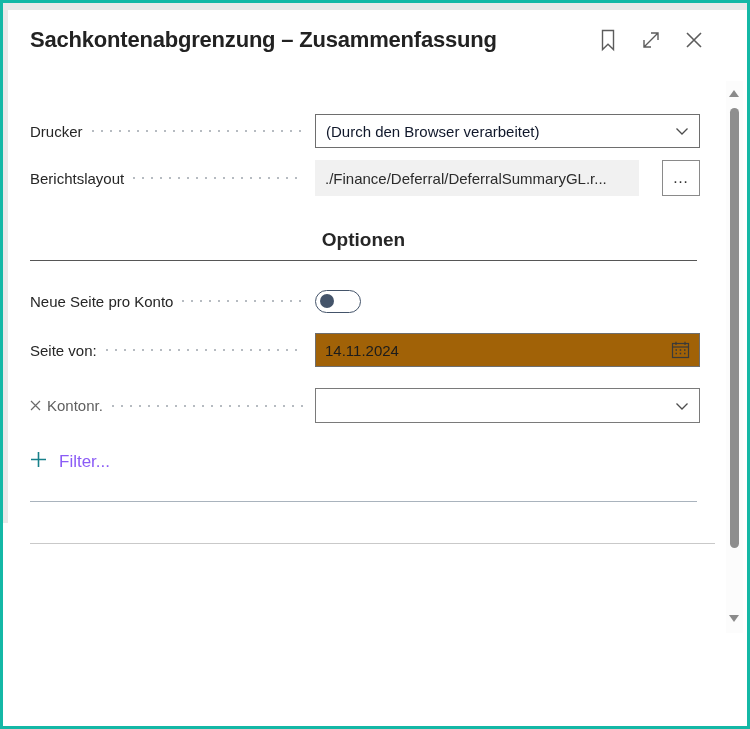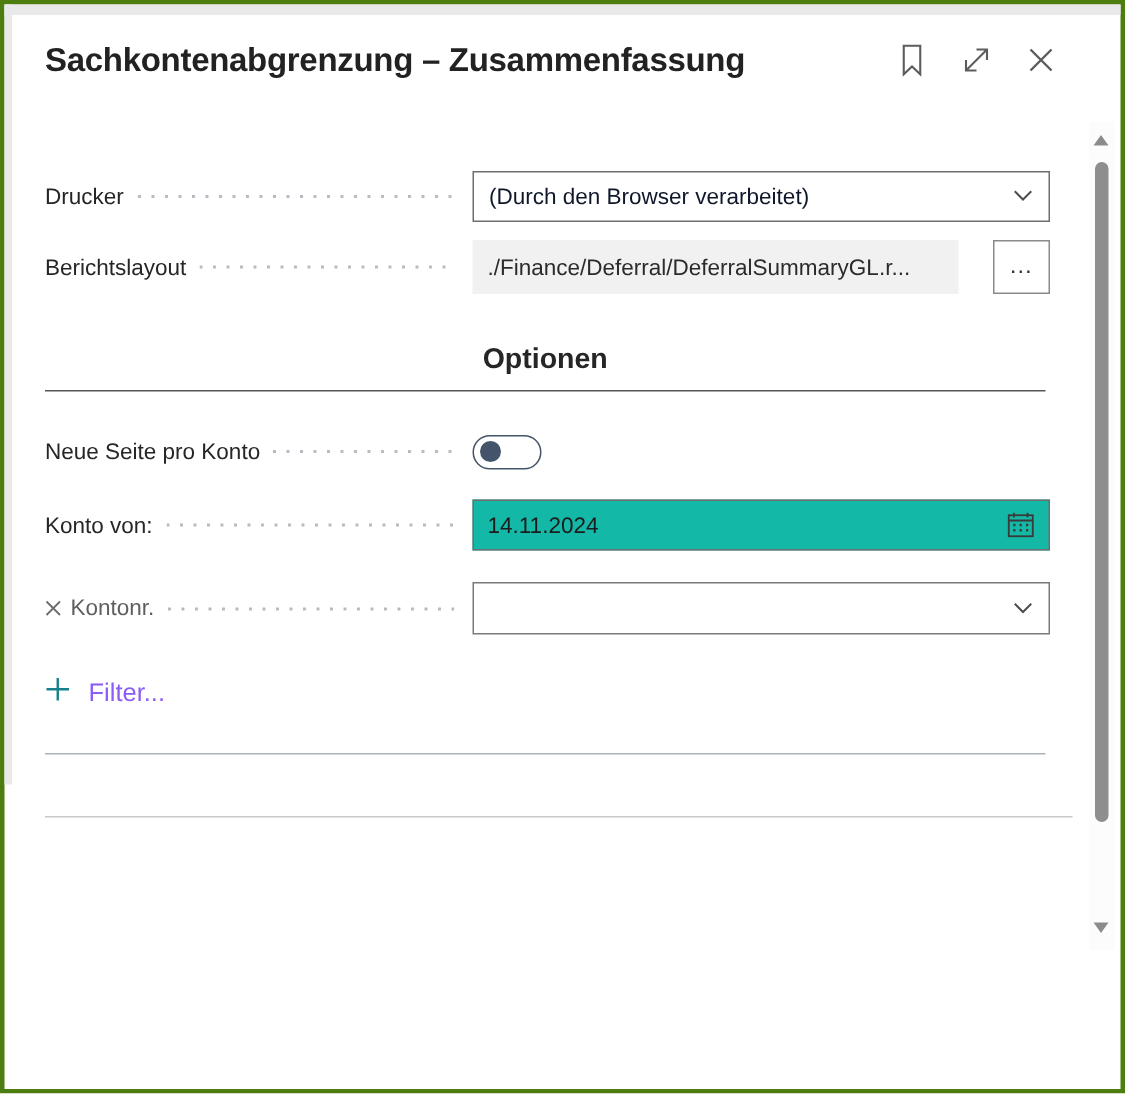--- a/index.html
+++ b/index.html
@@ -1,21 +1,21 @@
 <!DOCTYPE html>
 <html><head>
 <meta charset="utf-8">
 <style>
   * { box-sizing: border-box; margin: 0; padding: 0; }
   html, body { width: 750px; height: 729px; overflow: hidden; }
   body { font-family: "Liberation Sans", sans-serif; background: #ffffff; }
 
   .window {
     position: relative; width: 750px; height: 729px;
-    border: 3px solid #4d7c0f; background: #ffffff;
+    border: 3px solid #14b8a6; background: #ffffff;
   }
   .shadow-top { position: absolute; top: 0; left: 0; right: 0; height: 7px; background: #e9e9e9; }
   .shadow-left { position: absolute; top: 0; left: 0; width: 5px; height: 520px; background: #e9e9e9; }
 
   
   .header {
     display: flex; align-items: center;
     height: 32px; margin: 21px 40px 0 27px;
   }
   .title { font-size: 22px; font-weight: 600; color: #222222; letter-spacing: -0.2px; white-space: nowrap; }
@@ -69,21 +69,21 @@
     width: 46px; height: 23px; border: 1.5px solid #44546a; border-radius: 12px;
     position: relative; background: #fff; cursor: pointer;
   }
   .toggle .knob {
     position: absolute; left: 4px; top: 3px; width: 14px; height: 14px;
     border-radius: 50%; background: #44546a;
   }
 
   .row-date { margin-top: 20px; }
   .inputbox {
-    height: 34px; border: 1px solid #6e6e6e; background: #14b8a6;
+    height: 34px; border: 1px solid #6e6e6e; background: #a16207;
     display: flex; align-items: center; padding: 0 9px;
   }
   .inputbox input {
     border: none; outline: none; flex: 1; font-size: 15px; color: #1c1c1c;
     font-family: "Liberation Sans", sans-serif; background: transparent; min-width: 0;
   }
   .cal { flex: none; margin-left: 6px; cursor: pointer; display: flex; }
   .cal svg { stroke: #3a3a3a; fill: none; stroke-width: 1.2; }
 
   .row-filter { margin-top: 21px; justify-content: space-between; }
@@ -192,21 +192,21 @@
       </div>
       <div class="control">
         <div class="toggle">
           <div class="knob"></div>
         </div>
       </div>
     </div>
 
     <div class="field-row row-date">
       <div class="label-wrap">
-        <span class="field-label">Konto von:</span>
+        <span class="field-label">Seite von:</span>
         <span class="leader"></span>
       </div>
       <div class="control">
         <div class="inputbox">
           <input type="text" value="14.11.2024" style="">
           <span class="cal">
             <svg width="19" height="18" viewBox="0 0 19 18">
               <rect x="1.5" y="2.5" width="16" height="14"></rect>
               <line x1="1.5" y1="6" x2="17.5" y2="6"></line>
               <line x1="5" y1="0.8" x2="5" y2="4"></line>

